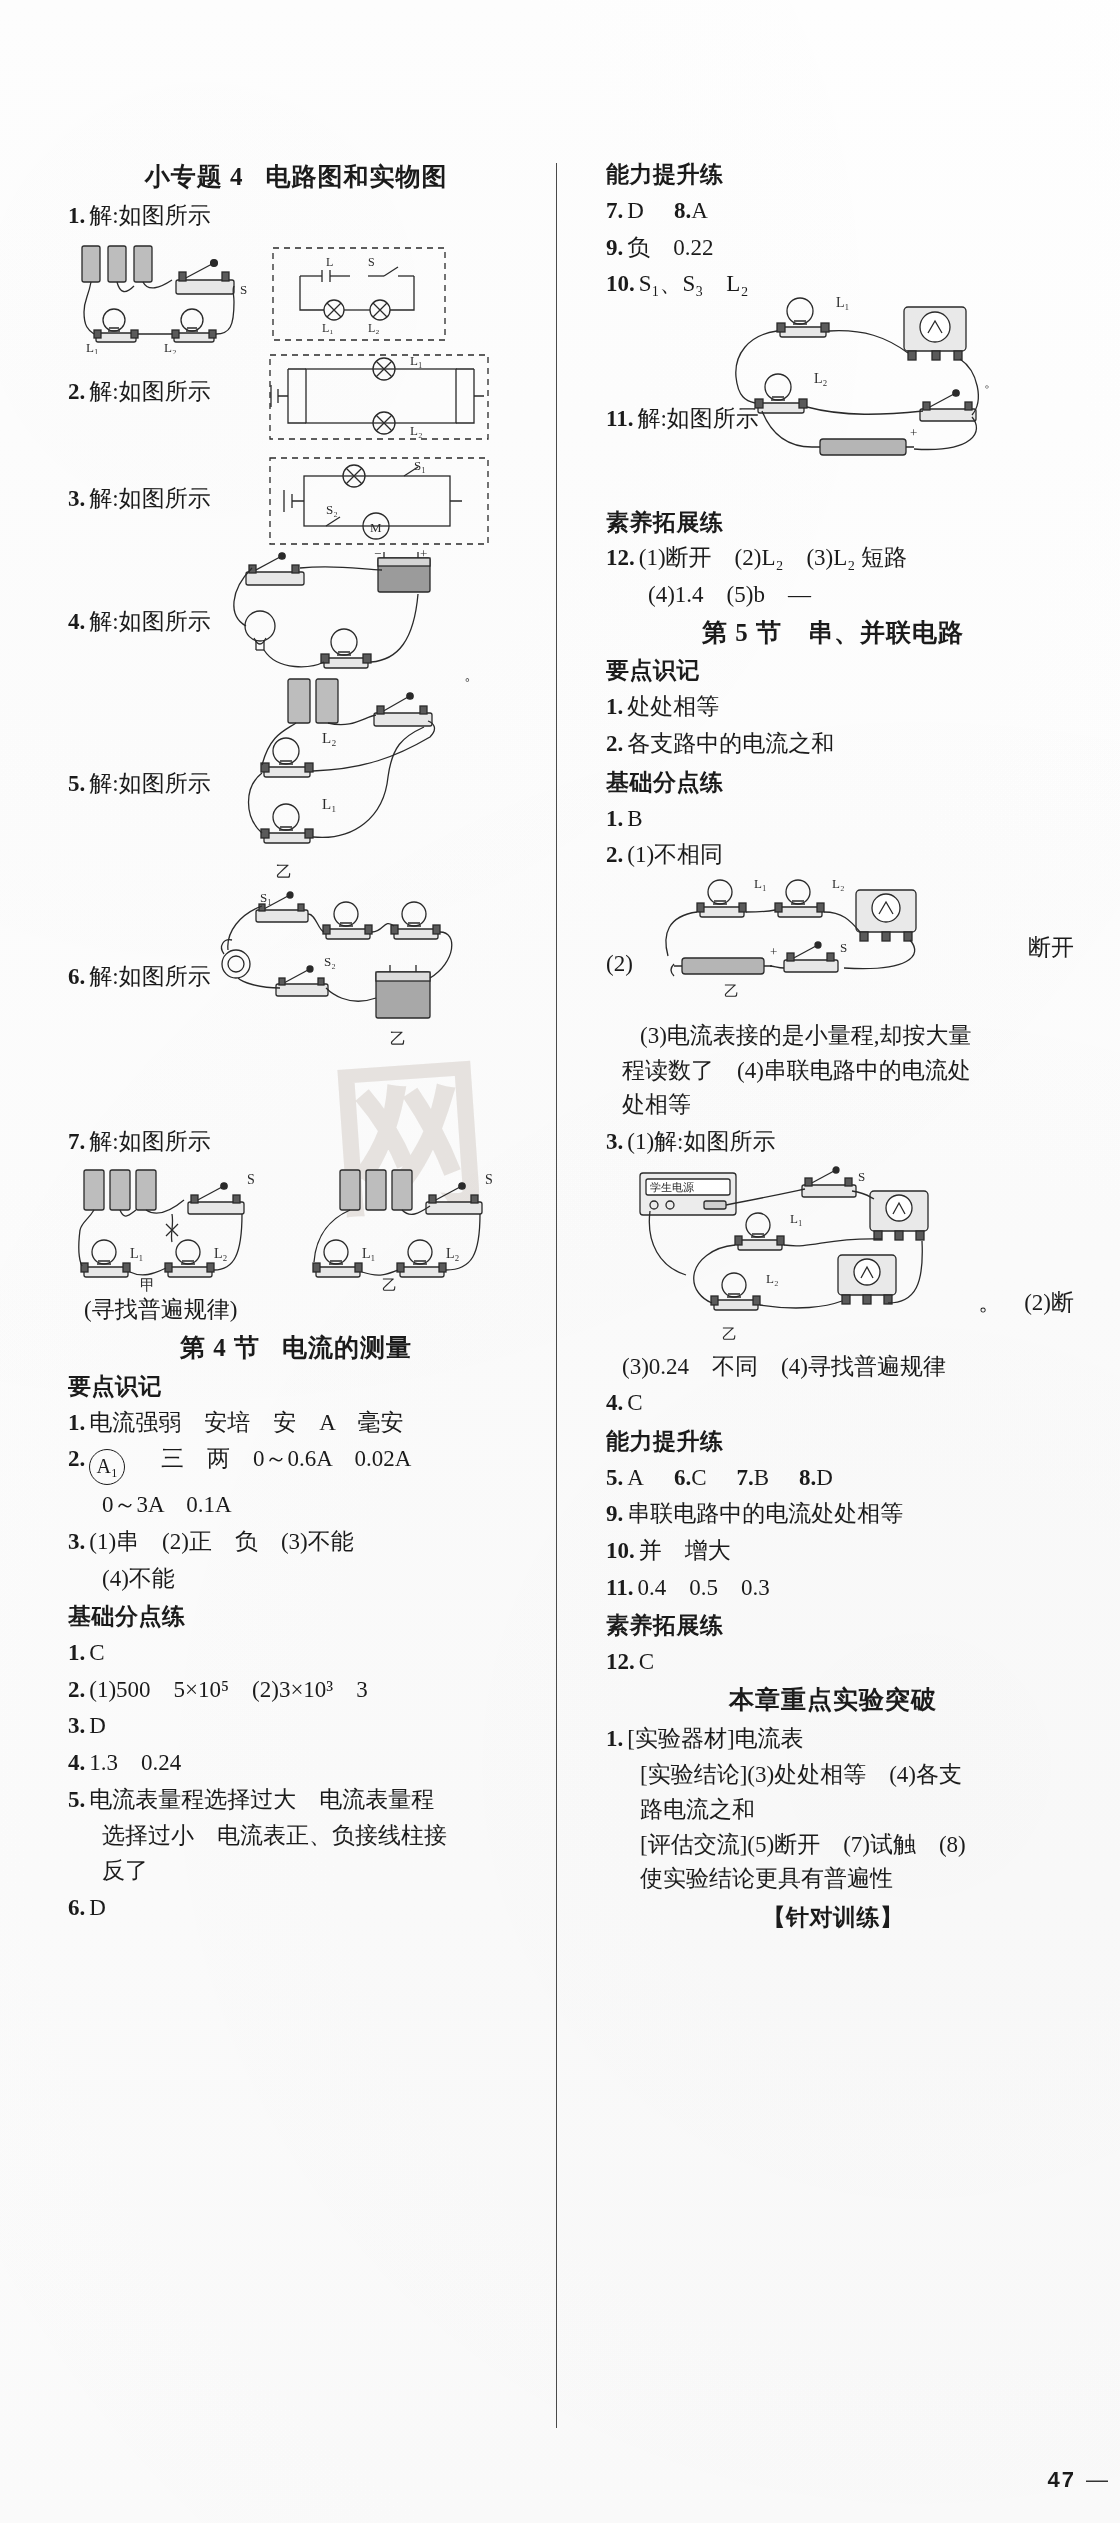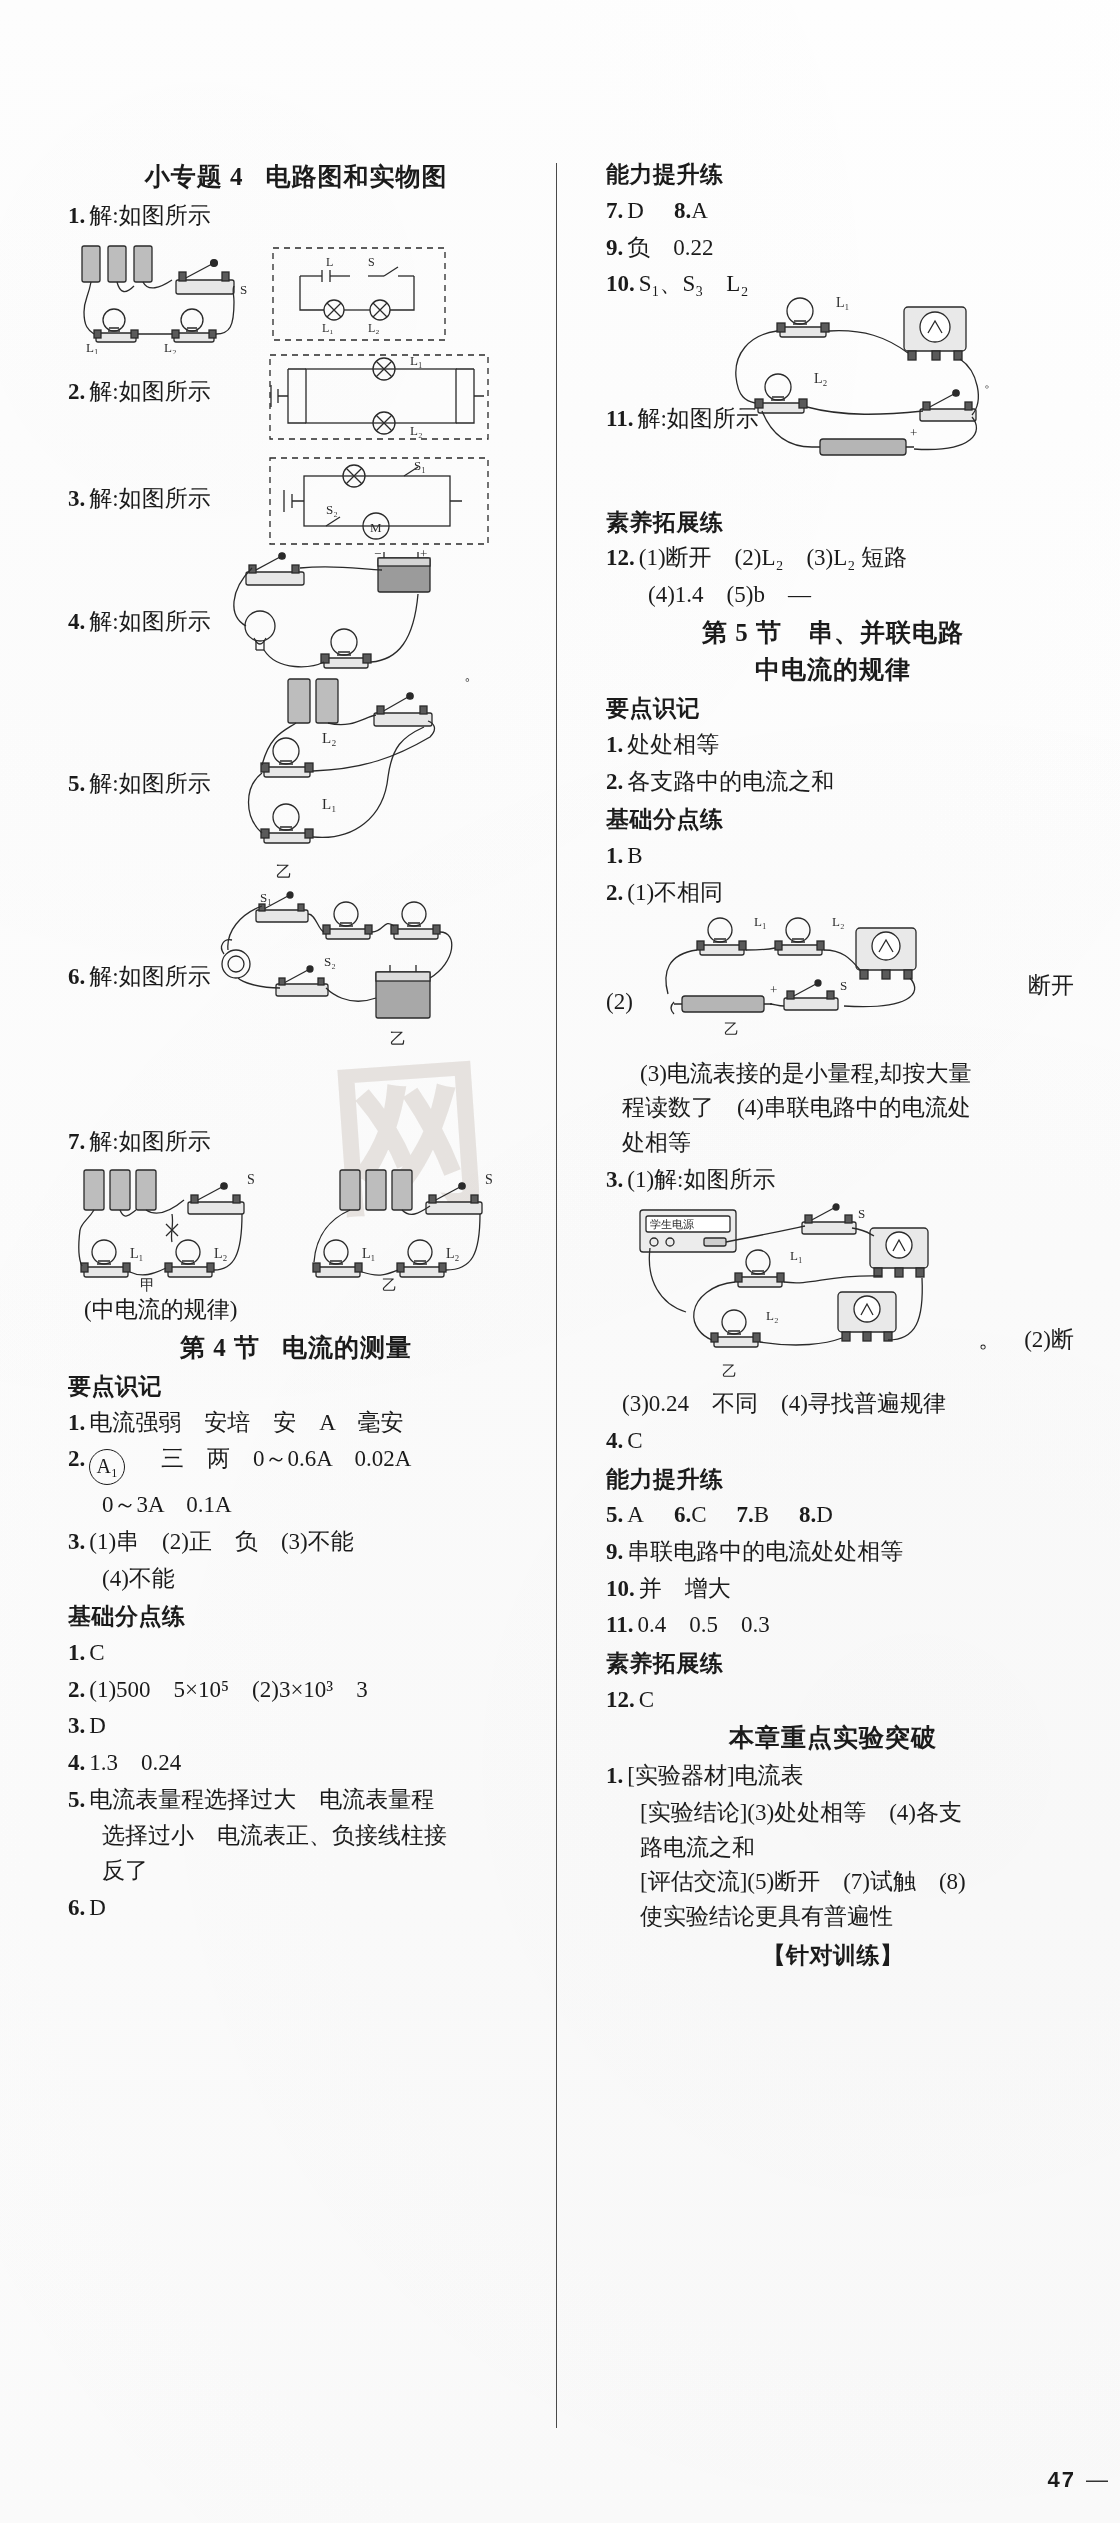--- a/index.html
+++ b/index.html
@@ -448,21 +448,21 @@
           <text x="152" y="96" font-size="14" fill="#2a2a2a" font-family="Liberation Serif, serif">L₂</text>
           <text x="185" y="22" font-size="14" fill="#2a2a2a" font-family="Liberation Serif, serif">S</text>
           <text x="300" y="96" font-size="14" fill="#2a2a2a" font-family="Liberation Serif, serif">L₁</text>
           <text x="384" y="96" font-size="14" fill="#2a2a2a" font-family="Liberation Serif, serif">L₂</text>
           <text x="423" y="22" font-size="14" fill="#2a2a2a" font-family="Liberation Serif, serif">S</text>
           <text x="78" y="128" font-size="15" fill="#2a2a2a" font-family="Liberation Serif, serif">甲</text>
           <text x="320" y="128" font-size="15" fill="#2a2a2a" font-family="Liberation Serif, serif">乙</text>
         </svg>
       </div>
 
-      <div class="cont" style="margin-left:16px;">(中电流的规律)</div>
+      <div class="cont" style="margin-left:16px;">(寻找普遍规律)</div>
 
       <div class="center-title" style="margin-top:4px;">
         <span>第 4 节</span><span class="gap"></span><span>电流的测量</span>
       </div>
 
       <div class="section-head">要点识记</div>
 
       <div class="ans">
         <span class="num">1.</span>
         <span class="txt">电流强弱　安培　安　A　毫安</span>
@@ -584,21 +584,20 @@
       </div>
 
       <div class="section-head" style="margin-top:72px;">素养拓展练</div>
       <div class="ans">
         <span class="num">12.</span>
         <span class="txt">(1)断开　(2)L₂　(3)L₂ 短路</span>
       </div>
       <div class="cont" style="margin-left:42px;">(4)1.4　(5)b　—</div>
 
       <div class="center-title" style="margin-top:4px;">第 5 节　串、并联电路</div>
-      <div class="center-title" style="margin-top:-2px;">中电流的规律</div>
 
       <div class="section-head">要点识记</div>
       <div class="ans">
         <span class="num">1.</span>
         <span class="txt">处处相等</span>
       </div>
       <div class="ans">
         <span class="num">2.</span>
         <span class="txt">各支路中的电流之和</span>
       </div>

